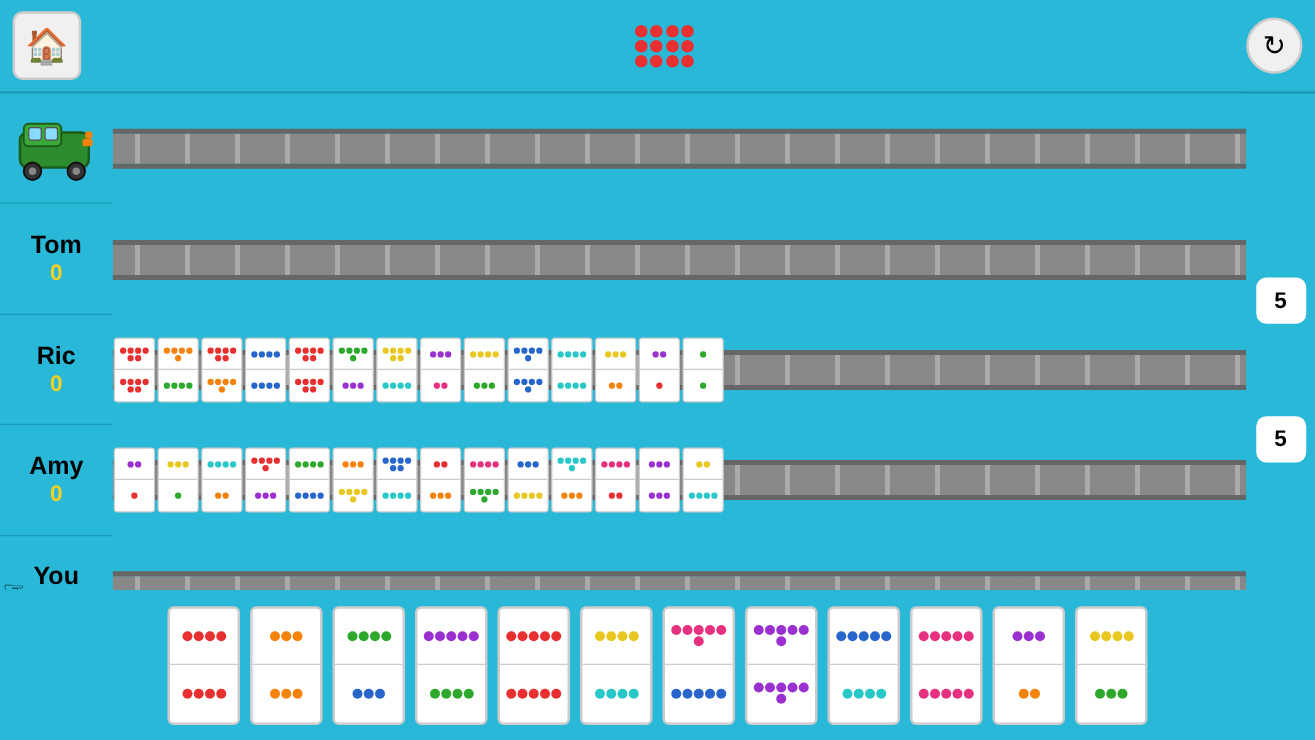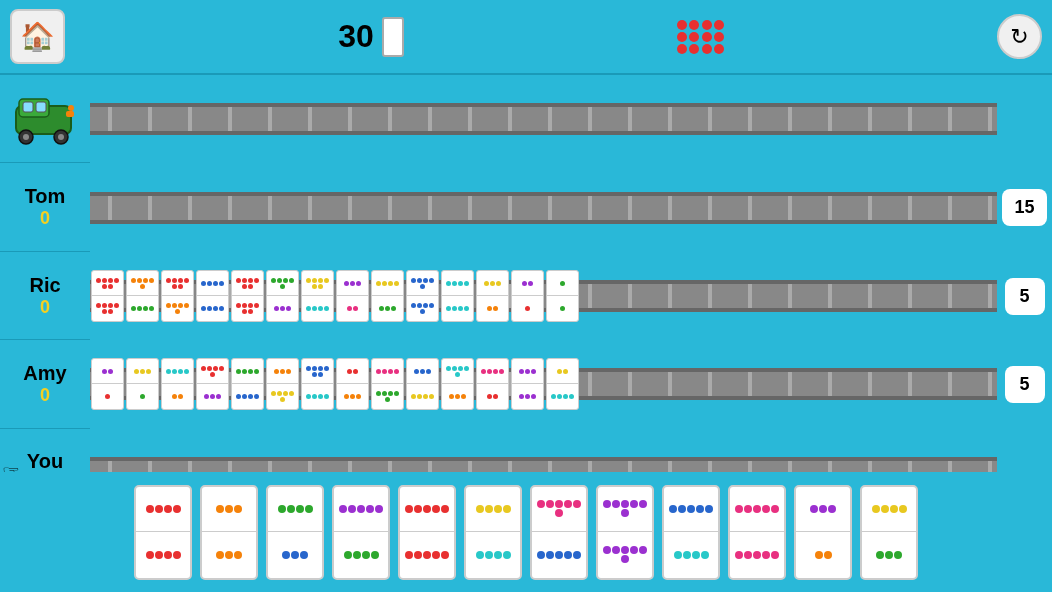--- a/index.html
+++ b/index.html
@@ -254,24 +254,20 @@
     }
   </style>
 </head>
 <body>
 
 <div id="game-area">
 
   <div id="top-bar">
     <div id="home-btn">🏠</div>
 
-    <div id="score-display">
-      <span id="score-number">30</span>
-      <div id="score-tile"></div>
-    </div>
 
     <div id="center-domino">
       <div class="top-dot-group">
         <div class="top-dot"></div>
         <div class="top-dot"></div>
         <div class="top-dot"></div>
         <div class="top-dot"></div>
         <div class="top-dot"></div>
         <div class="top-dot"></div>
       </div>
@@ -724,23 +720,20 @@
       <span class="arrow-indicator">☞</span>
       <span class="player-name">You</span>
       <span class="player-score">0</span>
     </div>
 
   </div>
 
   <div id="right-badges">
     <div class="score-badge"></div>
     <div class="score-badge">
-      <div class="score-badge-inner">15</div>
-    </div>
-    <div class="score-badge">
       <div class="score-badge-inner">5</div>
     </div>
     <div class="score-badge">
       <div class="score-badge-inner">5</div>
     </div>
     <div class="score-badge"></div>
   </div>
 
   <div id="hand-area">
       <div class="hand-domino" style="width: 58px; height: 95px;">

